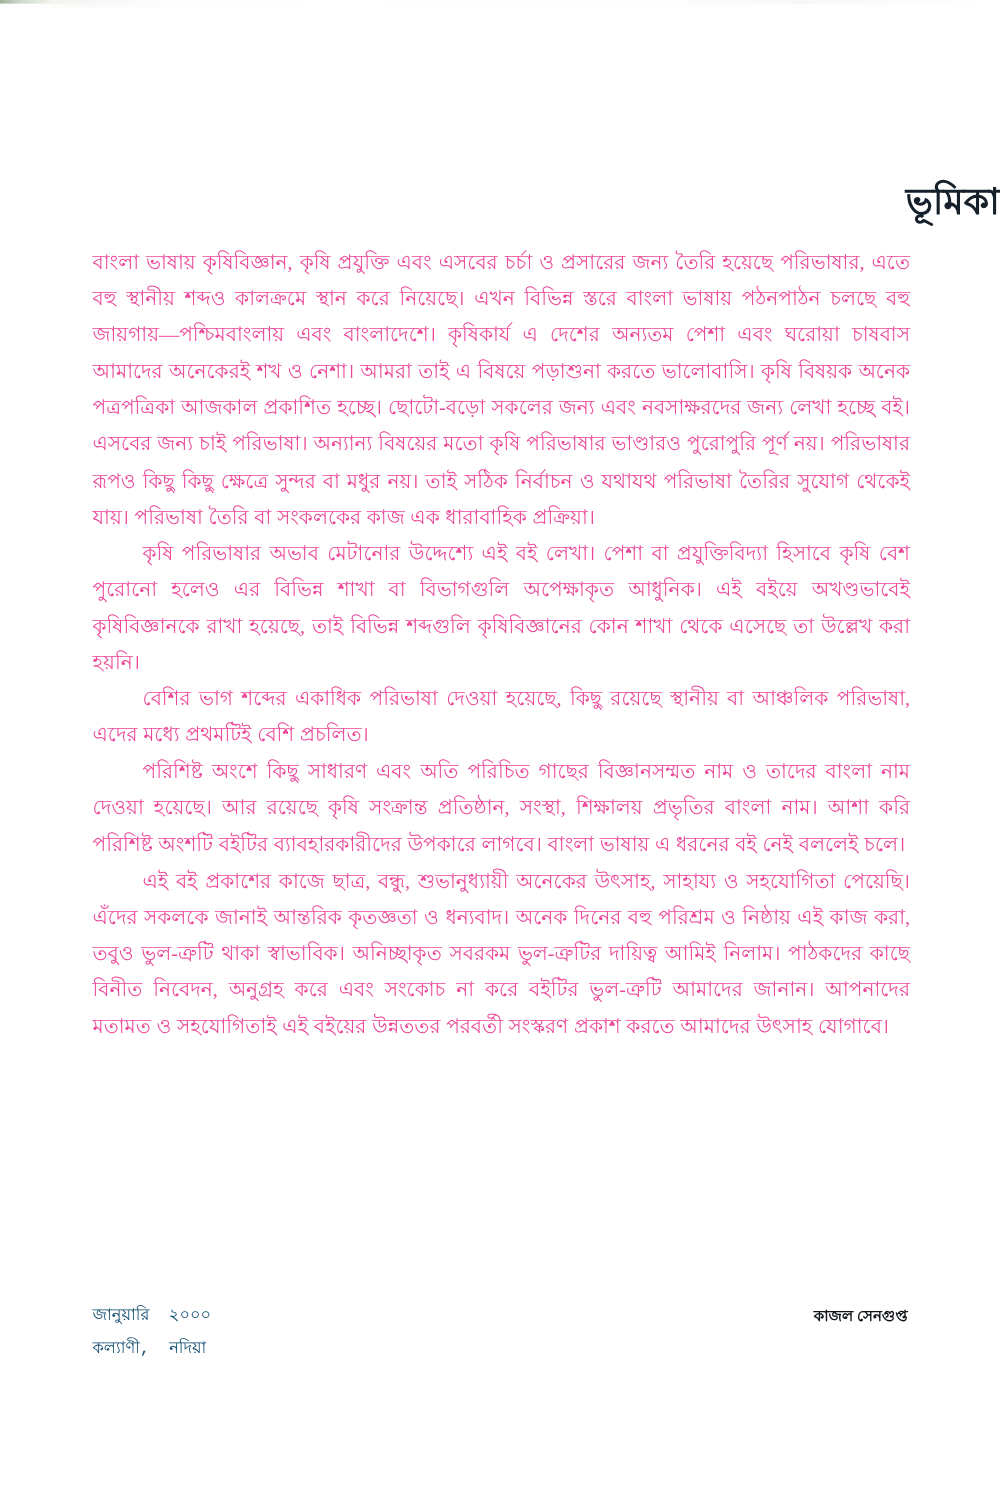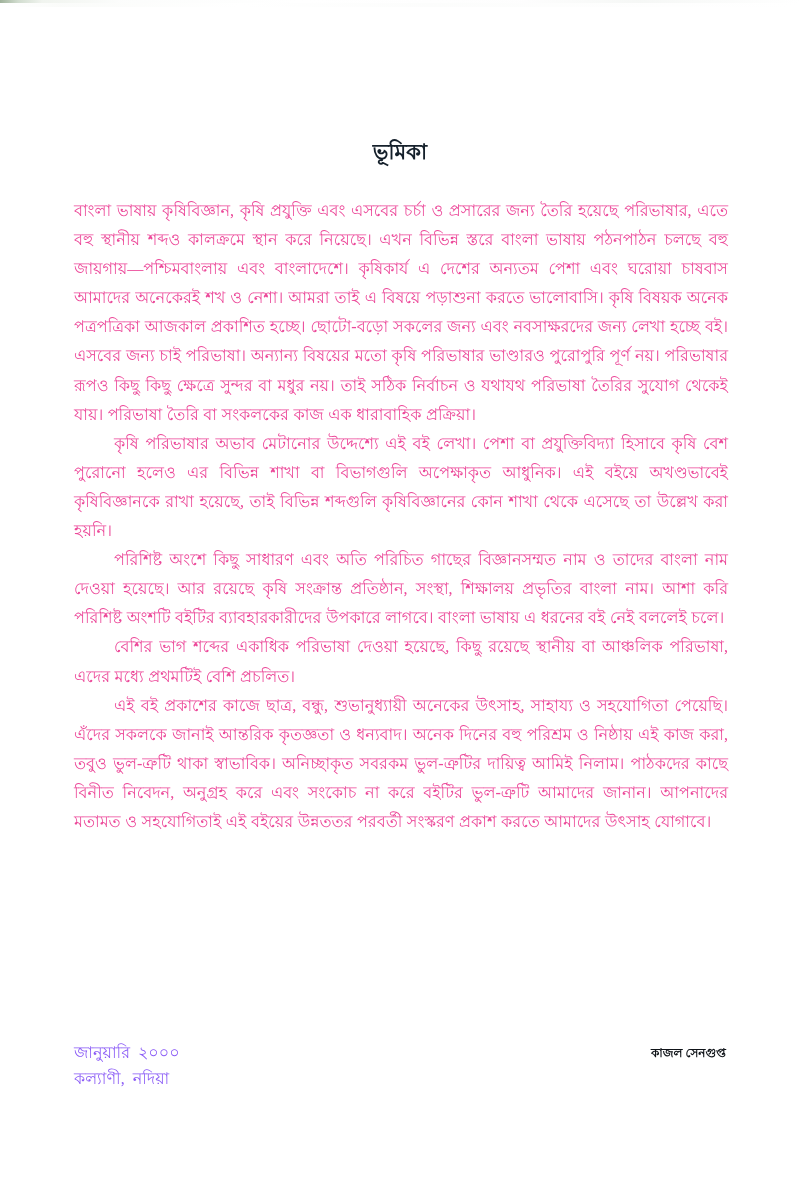--- a/index.html
+++ b/index.html
@@ -50,22 +50,22 @@
     left: 0;
     width: 800px;
     height: 1200px;
   }
 
   .doc-title {
     position: absolute;
     top: 126px;
     left: 0;
     width: 800px;
-    text-align: center;
-    font-size: 21px;
+    text-align: right;
+    font-size: 29px;
     font-weight: 700;
     letter-spacing: .2px;
     color: #15202b;
     line-height: 1.2;
   }
 
   .body-block {
     position: absolute;
     top: 196px;
     left: 74px;
@@ -94,23 +94,24 @@
   .signature {
     position: absolute;
     top: 1040px;
     left: 74px;
     width: 654px;
     display: flex;
     justify-content: space-between;
     align-items: flex-start;
   }
   .sig-left {
-    font-size: 16px;
+    font-size: 13px;
     line-height: 26px;
-    color: #8b5cf6;
+    color: #0c4a6e;
+    font-family: Liberation Mono, monospace;
   }
   .sig-left div {
     white-space: pre;
   }
   .sig-right {
     font-size: 12px;
     font-weight: 700;
     line-height: 26px;
     color: #0f1318;
     padding-right: 2px;
@@ -126,23 +127,23 @@
 <div class="page">
 
   <h1 class="doc-title">ভূমিকা</h1>
 
   <div class="body-block">
 
     <p class="para">বাংলা ভাষায় কৃষিবিজ্ঞান, কৃষি প্রযুক্তি এবং এসবের চর্চা ও প্রসারের জন্য তৈরি হয়েছে পরিভাষার, এতে বহু স্থানীয় শব্দও কালক্রমে স্থান করে নিয়েছে। এখন বিভিন্ন স্তরে বাংলা ভাষায় পঠনপাঠন চলছে বহু জায়গায়—পশ্চিমবাংলায় এবং বাংলাদেশে। কৃষিকার্য এ দেশের অন্যতম পেশা এবং ঘরোয়া চাষবাস আমাদের অনেকেরই শখ ও নেশা। আমরা তাই এ বিষয়ে পড়াশুনা করতে ভালোবাসি। কৃষি বিষয়ক অনেক পত্রপত্রিকা আজকাল প্রকাশিত হচ্ছে। ছোটো-বড়ো সকলের জন্য এবং নবসাক্ষরদের জন্য লেখা হচ্ছে বই। এসবের জন্য চাই পরিভাষা। অন্যান্য বিষয়ের মতো কৃষি পরিভাষার ভাণ্ডারও পুরোপুরি পূর্ণ নয়। পরিভাষার রূপও কিছু কিছু ক্ষেত্রে সুন্দর বা মধুর নয়। তাই সঠিক নির্বাচন ও যথাযথ পরিভাষা তৈরির সুযোগ থেকেই যায়। পরিভাষা তৈরি বা সংকলকের কাজ এক ধারাবাহিক প্রক্রিয়া।</p>
 
     <p class="para indent">কৃষি পরিভাষার অভাব মেটানোর উদ্দেশ্যে এই বই লেখা। পেশা বা প্রযুক্তিবিদ্যা হিসাবে কৃষি বেশ পুরোনো হলেও এর বিভিন্ন শাখা বা বিভাগগুলি অপেক্ষাকৃত আধুনিক। এই বইয়ে অখণ্ডভাবেই কৃষিবিজ্ঞানকে রাখা হয়েছে, তাই বিভিন্ন শব্দগুলি কৃষিবিজ্ঞানের কোন শাখা থেকে এসেছে তা উল্লেখ করা হয়নি।</p>
 
+    <p class="para indent">বেশির ভাগ শব্দের একাধিক পরিভাষা দেওয়া হয়েছে, কিছু রয়েছে স্থানীয় বা আঞ্চলিক পরিভাষা, এদের মধ্যে প্রথমটিই বেশি প্রচলিত।</p>
+
     <p class="para indent">পরিশিষ্ট অংশে কিছু সাধারণ এবং অতি পরিচিত গাছের বিজ্ঞানসম্মত নাম ও তাদের বাংলা নাম দেওয়া হয়েছে। আর রয়েছে কৃষি সংক্রান্ত প্রতিষ্ঠান, সংস্থা, শিক্ষালয় প্রভৃতির বাংলা নাম। আশা করি পরিশিষ্ট অংশটি বইটির ব্যাবহারকারীদের উপকারে লাগবে। বাংলা ভাষায় এ ধরনের বই নেই বললেই চলে।</p>
-
-    <p class="para indent">বেশির ভাগ শব্দের একাধিক পরিভাষা দেওয়া হয়েছে, কিছু রয়েছে স্থানীয় বা আঞ্চলিক পরিভাষা, এদের মধ্যে প্রথমটিই বেশি প্রচলিত।</p>
 
     <p class="para indent">এই বই প্রকাশের কাজে ছাত্র, বন্ধু, শুভানুধ্যায়ী অনেকের উৎসাহ, সাহায্য ও সহযোগিতা পেয়েছি। এঁদের সকলকে জানাই আন্তরিক কৃতজ্ঞতা ও ধন্যবাদ। অনেক দিনের বহু পরিশ্রম ও নিষ্ঠায় এই কাজ করা, তবুও ভুল-ত্রুটি থাকা স্বাভাবিক। অনিচ্ছাকৃত সবরকম ভুল-ত্রুটির দায়িত্ব আমিই নিলাম। পাঠকদের কাছে বিনীত নিবেদন, অনুগ্রহ করে এবং সংকোচ না করে বইটির ভুল-ত্রুটি আমাদের জানান। আপনাদের মতামত ও সহযোগিতাই এই বইয়ের উন্নততর পরবর্তী সংস্করণ প্রকাশ করতে আমাদের উৎসাহ যোগাবে।</p>
 
   </div>
 
   <div class="signature">
     <div class="sig-left">
       <div>জানুয়ারি  ২০০০</div>
       <div>কল্যাণী,  নদিয়া</div>
     </div>

